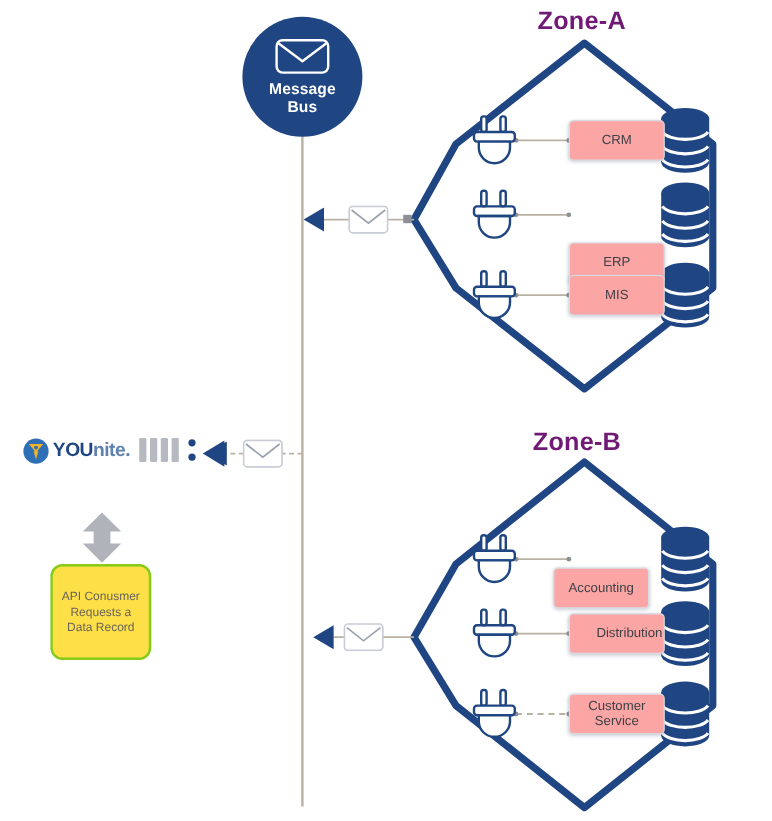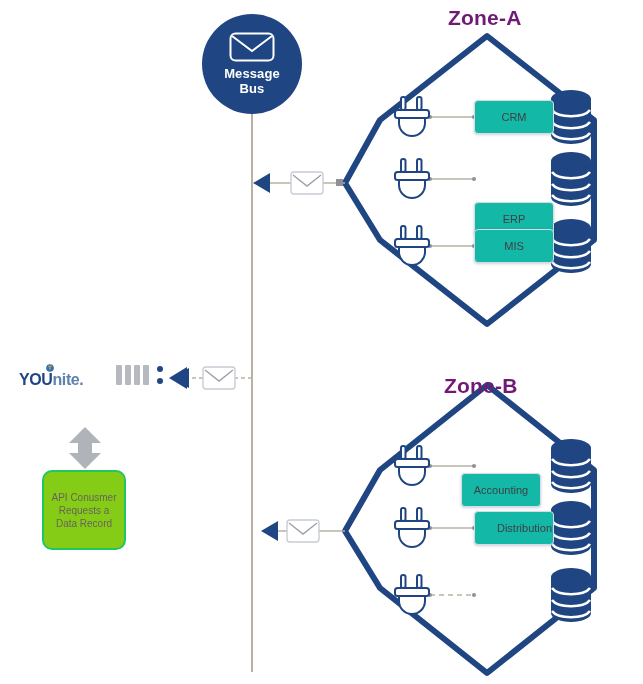--- a/index.html
+++ b/index.html
@@ -46,28 +46,28 @@
   
   .zone-label{
     position:absolute;
     font-size:21px;
     font-weight:bold;
     color:#701a75;
     letter-spacing:0.2px;
     white-space:nowrap;
   }
   #zone-a-label{ left:448px; top:6px; }
-  #zone-b-label{ left:444px; top:374px;text-align:right; }
+  #zone-b-label{ left:444px; top:357px;text-align:right; }
 
   
   .service{
     position:absolute;
     width:80px;
     height:34px;
-    background:#14b8a6;
+    background:#fca5a5;
     border:1px solid #d8dbe3;
     border-radius:4px;
     box-shadow:0 1px 3px rgba(20,40,80,0.22);
     display:flex;
     align-items:center;
     justify-content:center;
     text-align:center;
     font-size:11px;
     color:#3e4046;
     line-height:12px;
@@ -100,21 +100,20 @@
     z-index:7;
   }
 
   
   #younite-logo{
     position:absolute;
     left:19px; top:364px;
     display:flex;
     align-items:center;
     height:24px;
-    flex-direction:column;
   }
   #younite-mark{ width:22px; height:22px; margin-right:3px; }
   #younite-text{
     font-size:16px;
     font-weight:bold;
     color:#1f4682;
     letter-spacing:-0.4px;
     line-height:16px;
   }
   #younite-text .dim{ color:#5f81ad; }
@@ -153,23 +152,23 @@
     position:absolute;
     left:66px; top:426px;
     width:38px; height:44px;
   }
 
   
   #api-box{
     position:absolute;
     left:42px; top:470px;
     width:84px; height:80px;
-    border:2px solid #22c55e;
+    border:2px solid #84cc16;
     border-radius:10px;
-    background:#84cc16;
+    background:#fde047;
     display:flex;
     align-items:center;
     justify-content:center;
     text-align:center;
     font-size:10px;
     line-height:13px;
     color:#6b625c;
     padding:2px 4px;
     box-sizing:border-box;
   }
@@ -305,20 +304,21 @@
     <path d="M 3 33 A 20 9 0 0 0 41 33" fill="none" stroke="#fff" stroke-width="2.6"></path>
     <path d="M 3 44 A 20 9 0 0 0 41 44" fill="none" stroke="#fff" stroke-width="2.6"></path>
   </svg>
 
   <svg class="plug" style="left:392px; top:573px;" viewBox="0 0 40 46" xmlns="http://www.w3.org/2000/svg">
     <rect x="9" y="2" width="4.5" height="13" rx="2" fill="#fff" stroke="#1f4682" stroke-width="2"></rect>
     <rect x="25" y="2" width="4.5" height="13" rx="2" fill="#fff" stroke="#1f4682" stroke-width="2"></rect>
     <rect x="3" y="15" width="34" height="8" rx="2.5" fill="#fff" stroke="#1f4682" stroke-width="2"></rect>
     <path d="M 7 23 L 33 23 L 33 28 A 13 13 0 0 1 7 28 Z" fill="#fff" stroke="#1f4682" stroke-width="2"></path>
   </svg>
+  <div class="service" style="left:474px; top:578px;">Customer Service</div>
   <svg class="db" style="left:549px; top:567px;" viewBox="0 0 44 56" xmlns="http://www.w3.org/2000/svg">
     <path d="M 2 10 L 2 46 A 20 9 0 0 0 42 46 L 42 10 Z" fill="#1f4682"></path>
     <ellipse cx="22" cy="10" rx="20" ry="9" fill="#1f4682"></ellipse>
     <path d="M 3 21 A 20 9 0 0 0 41 21" fill="none" stroke="#fff" stroke-width="2.6"></path>
     <path d="M 3 33 A 20 9 0 0 0 41 33" fill="none" stroke="#fff" stroke-width="2.6"></path>
     <path d="M 3 44 A 20 9 0 0 0 41 44" fill="none" stroke="#fff" stroke-width="2.6"></path>
   </svg>
 
   <svg class="bus-env-node" style="left:290px; top:171px;" viewBox="0 0 34 24" xmlns="http://www.w3.org/2000/svg">
     <rect x="1" y="1" width="32" height="22" rx="3" fill="#ffffff" stroke="#c9ccd6" stroke-width="1.4"></rect>

